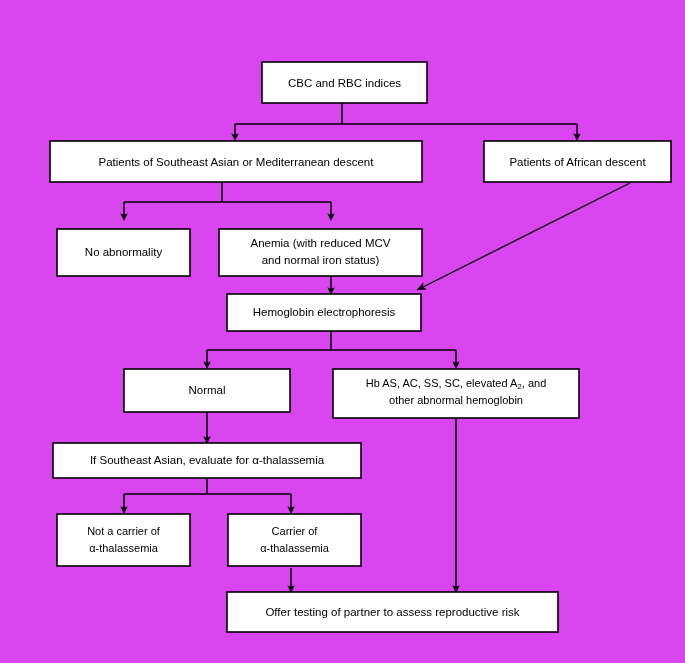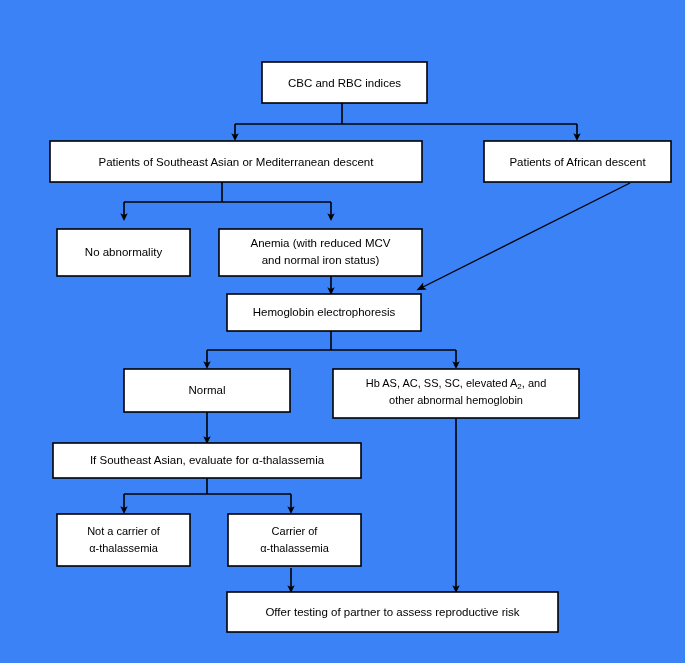--- a/index.html
+++ b/index.html
@@ -10,21 +10,21 @@
   body {
     width: 685px;
     height: 663px;
     font-family: "Liberation Sans", sans-serif;
     overflow: hidden;
   }
   #diagram-root {
     position: relative;
     width: 685px;
     height: 663px;
-    background: #3b82f6;
+    background: #d946ef;
   }
   svg.flow {
     display: block;
     width: 685px;
     height: 663px;
   }
   .node-box {
     fill: #ffffff;
     stroke: #000000;
     stroke-width: 1.6;

